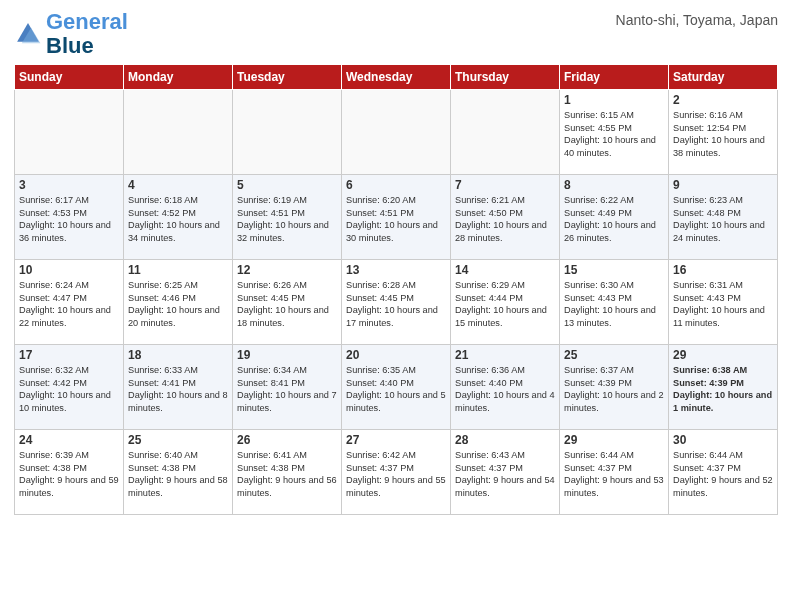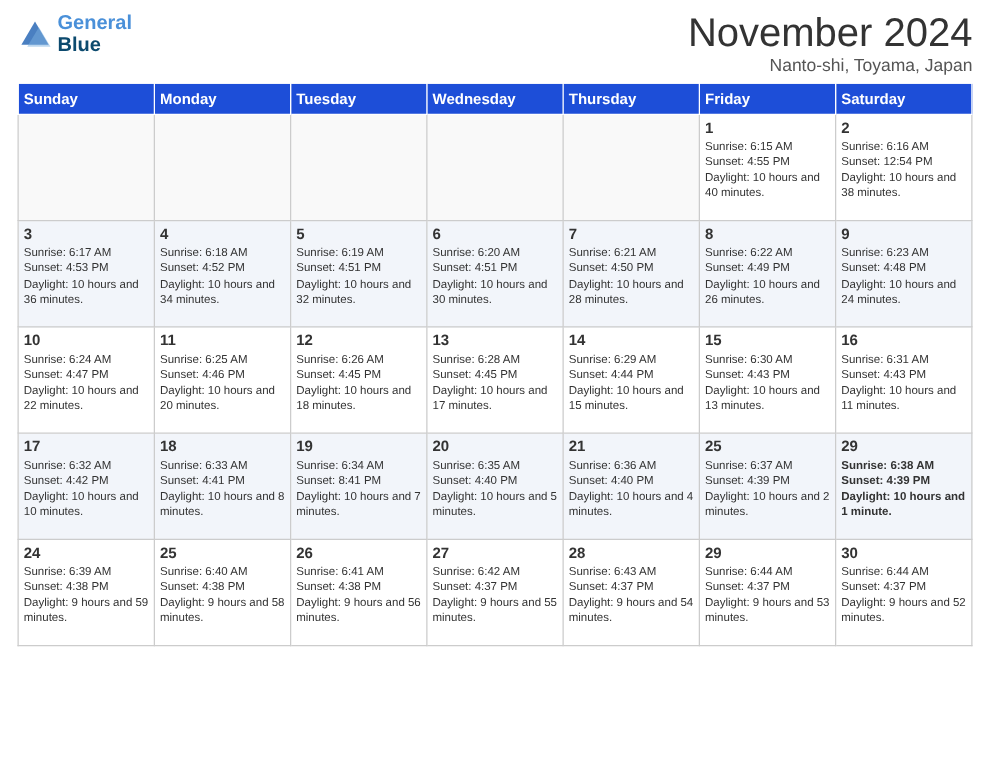--- a/index.html
+++ b/index.html
@@ -19,21 +19,21 @@
       align-items: flex-start;
       justify-content: space-between;
       margin-bottom: 6px;
     }
     .logo {
       display: flex;
       align-items: center;
       gap: 4px;
     }
     .logo-text {
-      font-size: 16px;
+      font-size: 22px;
       font-weight: bold;
       color: #333;
       line-height: 1.1;
     }
     .logo-text span {
       color: #4a90d9;
     }
     .logo-icon {
       width: 28px;
       height: 28px;
@@ -51,21 +51,21 @@
       font-size: 14px;
       color: #555;
       margin-top: 2px;
       text-align: right;
     }
     table {
       width: 100%;
       border-collapse: collapse;
     }
     thead tr th {
-      background-color: #1d4ed8;
+      background-color: #b91c1c;
       color: #fff;
       font-size: 12px;
       font-weight: bold;
       padding: 5px 4px;
       text-align: left;
       border: 1px solid #fff;
     }
     tbody tr td {
       border: 1px solid #ccc;
       vertical-align: top;
@@ -105,21 +105,20 @@
       <svg class="logo-icon" viewBox="0 0 36 36">
         <polygon points="18,4 32,28 4,28" fill="#4a7fc1"></polygon>
         <polygon points="22,10 34,30 10,30" fill="#7ab0e0" opacity="0.5"></polygon>
       </svg>
       <div class="logo-text">
         <div><span>General</span></div>
         <div><span style="color:#0c4a6e">Blue</span></div>
       </div>
     </div>
     <div class="title-block">
-      <div class="month-title">November 2024</div>
       <div class="subtitle">Nanto-shi, Toyama, Japan</div>
     </div>
   </div>
 
   <table>
     <thead>
       <tr>
       <th>Sunday</th>
           <th>Monday</th>
           <th>Tuesday</th>

